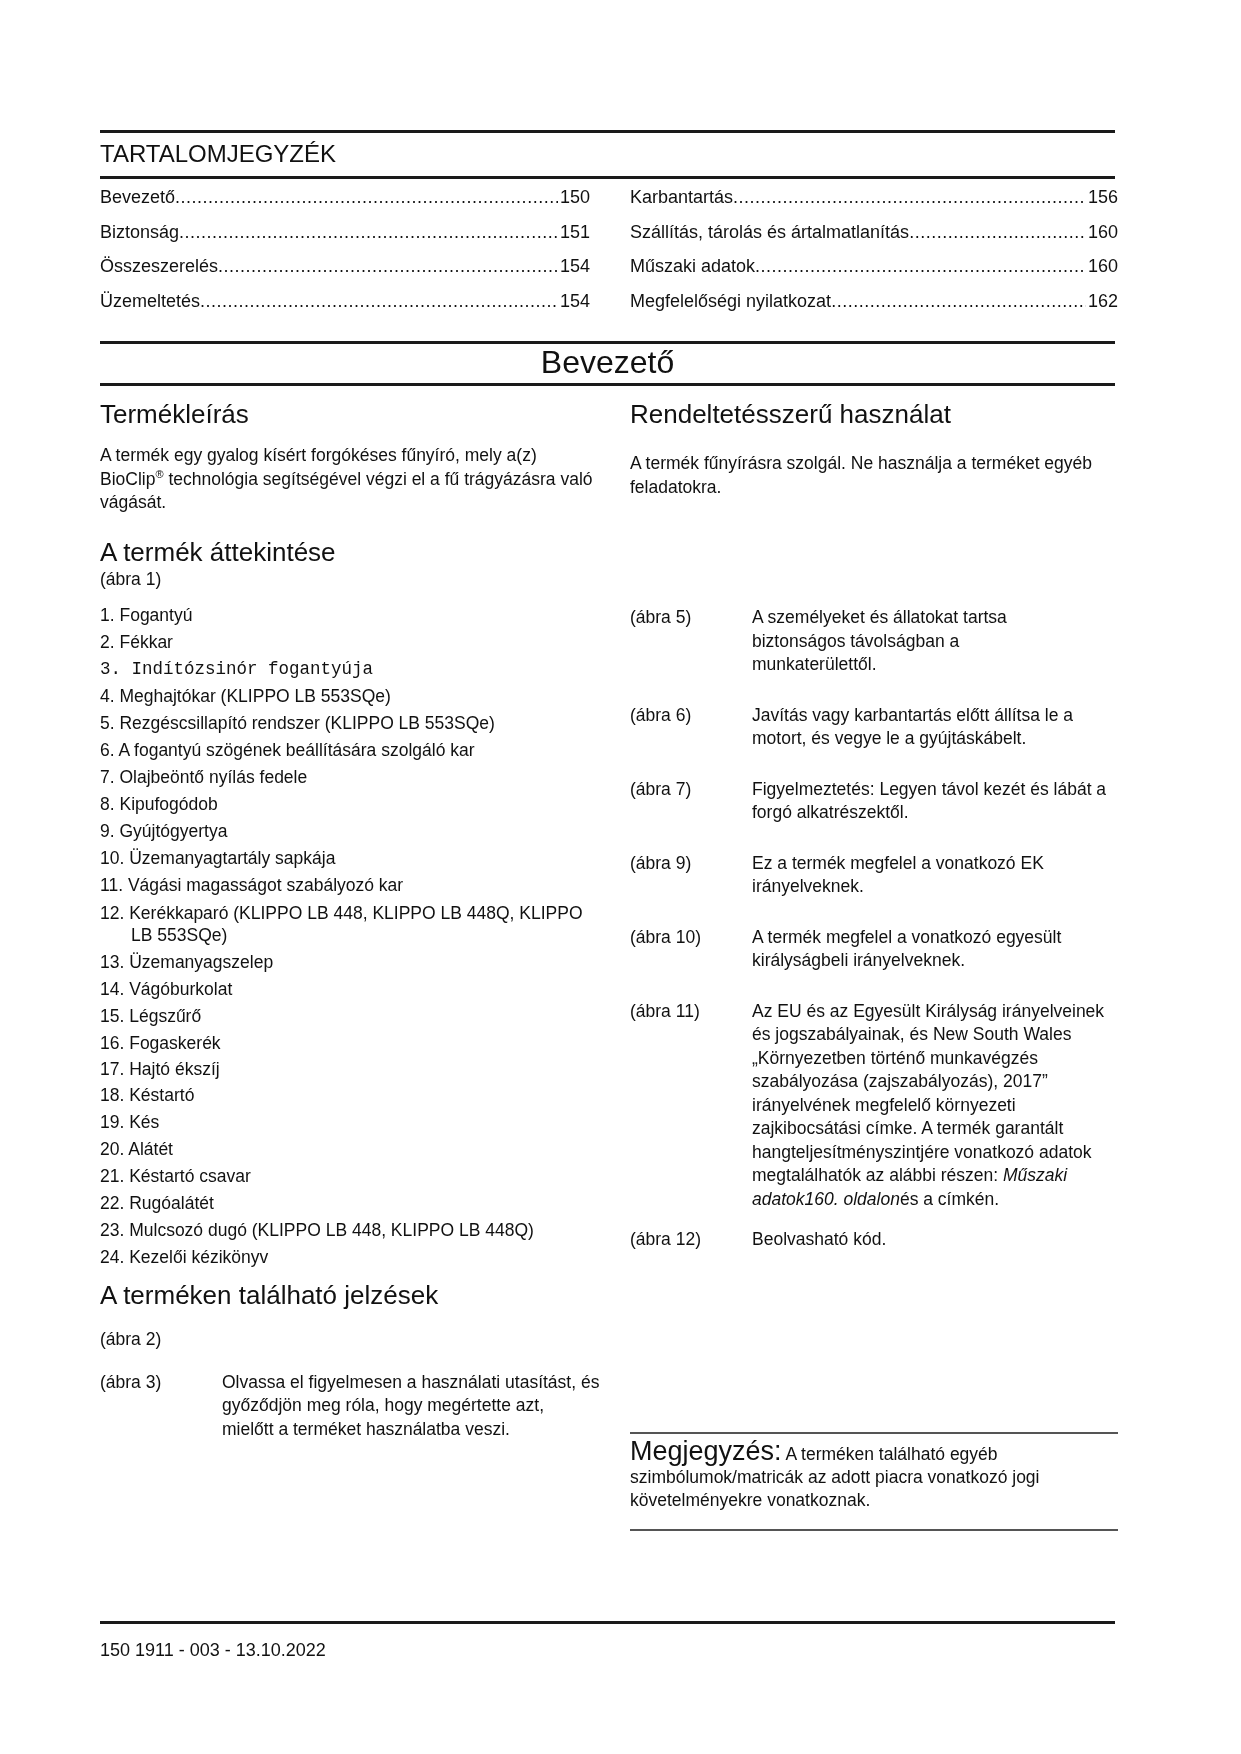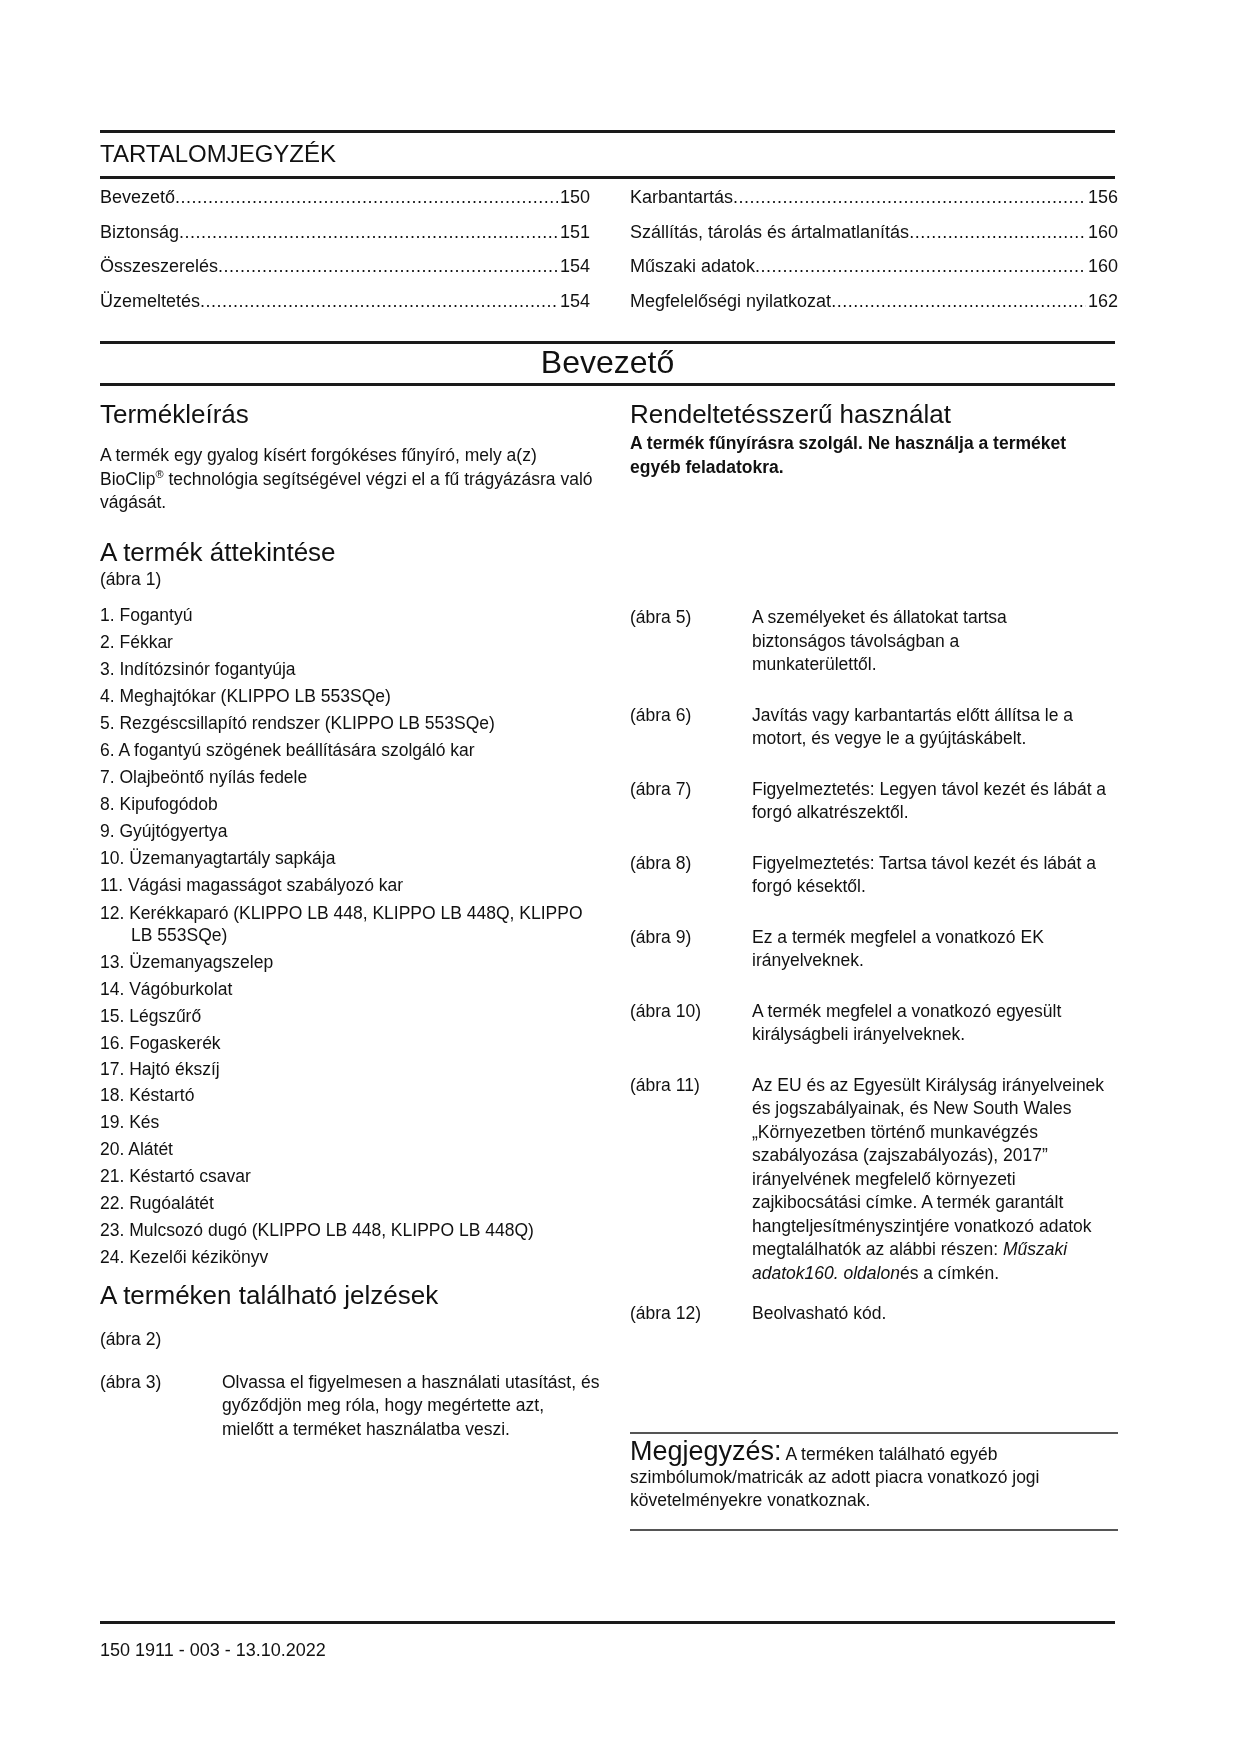--- a/index.html
+++ b/index.html
@@ -103,21 +103,21 @@
 <div class="col left" style="top:398px;">
   <h2 class="h2">Termékleírás</h2>
   <p class="para" style="margin-top:14px;"><span>A termék egy gyalog kísért forgókéses fűnyíró, mely a(z) BioClip</span><sup>®</sup><span> technológia segítségével végzi el a fű trágyázásra való vágását.</span></p>
 
   <h2 class="h2" style="margin-top:21px;">A termék áttekintése</h2>
   <p class="para">(ábra 1)</p>
 
   <ul class="list" style="margin-top:11px;">
     <li style="line-height:27px;">1. Fogantyú</li>
     <li style="line-height:27px;">2. Fékkar</li>
-    <li style="line-height:27px;">3. Indítózsinór fogantyúja</li>
+    <li style="line-height:27px;font-family:Liberation Mono, monospace;">3. Indítózsinór fogantyúja</li>
     <li style="line-height:27px;">4. Meghajtókar (KLIPPO LB 553SQe)</li>
     <li style="line-height:27px;">5. Rezgéscsillapító rendszer (KLIPPO LB 553SQe)</li>
     <li style="line-height:27px;">6. A fogantyú szögének beállítására szolgáló kar</li>
     <li style="line-height:27px;">7. Olajbeöntő nyílás fedele</li>
     <li style="line-height:27px;">8. Kipufogódob</li>
     <li style="line-height:27px;">9. Gyújtógyertya</li>
     <li style="line-height:27px;">10. Üzemanyagtartály sapkája</li>
     <li style="line-height:27px;">11. Vágási magasságot szabályozó kar</li>
     <li class="wrap" style="line-height:22px; padding-top:3px; padding-bottom:3px;">12. Kerékkaparó (KLIPPO LB 448, KLIPPO LB 448Q, KLIPPO LB 553SQe)</li>
     <li style="line-height:27px;">13. Üzemanyagszelep</li>
@@ -140,39 +140,35 @@
     <span class="fig-label">(ábra 2)</span>
   </div>
   <div class="fig-row" style="margin-top:19px;">
     <span class="fig-label">(ábra 3)</span>
     <span class="fig-text">Olvassa el figyelmesen a használati utasítást, és győződjön meg róla, hogy megértette azt, mielőtt a terméket használatba veszi.</span>
   </div>
 </div>
 
 <div class="col right" style="top:398px;">
   <h2 class="h2">Rendeltetésszerű használat</h2>
-  <p class="para" style="margin-top:2px;font-weight:bold;">A termék fűnyírásra szolgál. Ne használja a terméket egyéb feladatokra.</p>
+  <p class="para" style="margin-top:22px;">A termék fűnyírásra szolgál. Ne használja a terméket egyéb feladatokra.</p>
 </div>
 
 <div class="col right" style="top:579px;">
   <div class="fig-row" style="margin-top:27px;">
     <span class="fig-label">(ábra 5)</span>
     <span class="fig-text" style="max-width:260px;">A személyeket és állatokat tartsa biztonságos távolságban a munkaterülettől.</span>
   </div>
   <div class="fig-row" style="margin-top:27px;">
     <span class="fig-label">(ábra 6)</span>
     <span class="fig-text">Javítás vagy karbantartás előtt állítsa le a motort, és vegye le a gyújtáskábelt.</span>
   </div>
   <div class="fig-row" style="margin-top:27px;">
     <span class="fig-label">(ábra 7)</span>
     <span class="fig-text">Figyelmeztetés: Legyen távol kezét és lábát a forgó alkatrészektől.</span>
-  </div>
-  <div class="fig-row" style="margin-top:27px;">
-    <span class="fig-label">(ábra 8)</span>
-    <span class="fig-text">Figyelmeztetés: Tartsa távol kezét és lábát a forgó késektől.</span>
   </div>
   <div class="fig-row" style="margin-top:27px;">
     <span class="fig-label">(ábra 9)</span>
     <span class="fig-text">Ez a termék megfelel a vonatkozó EK irányelveknek.</span>
   </div>
   <div class="fig-row" style="margin-top:27px;">
     <span class="fig-label">(ábra 10)</span>
     <span class="fig-text">A termék megfelel a vonatkozó egyesült királyságbeli irányelveknek.</span>
   </div>
   <div class="fig-row" style="margin-top:27px;">

